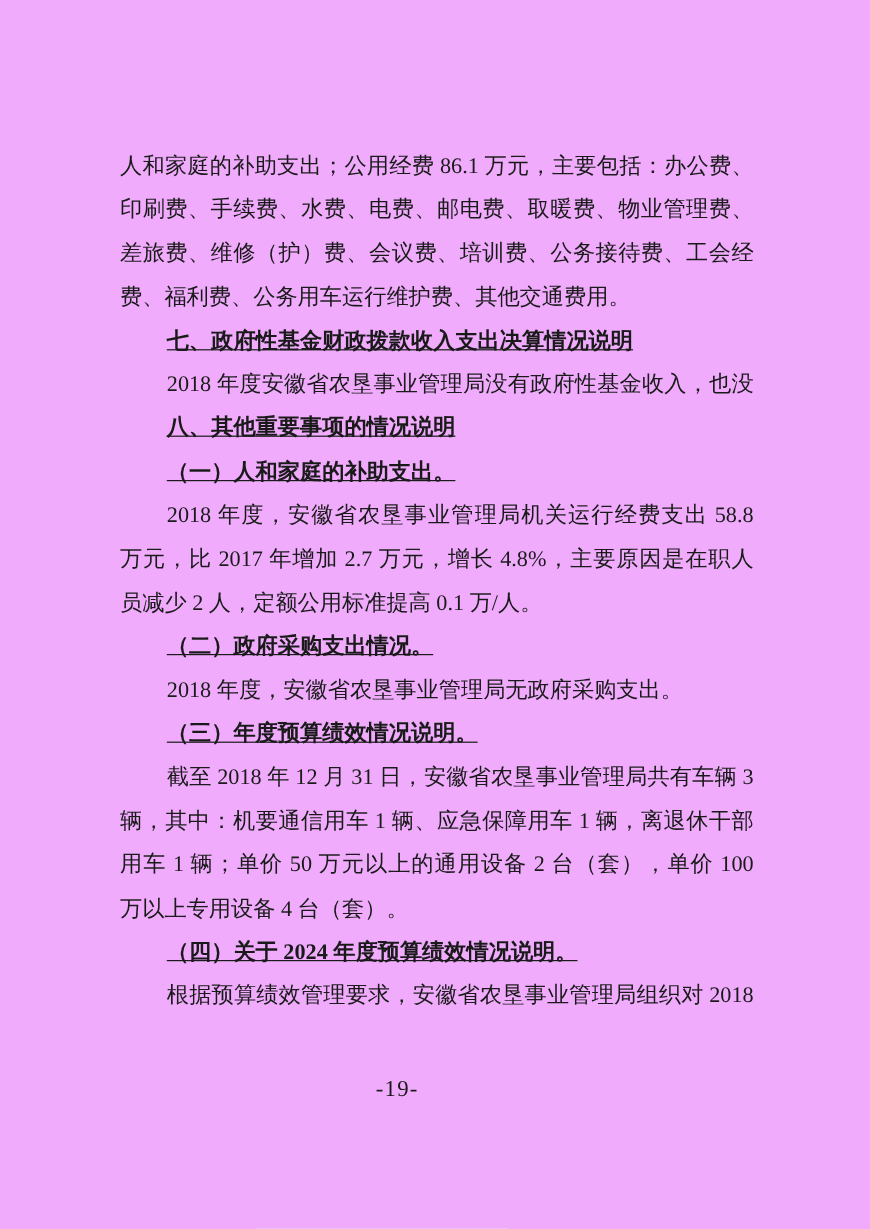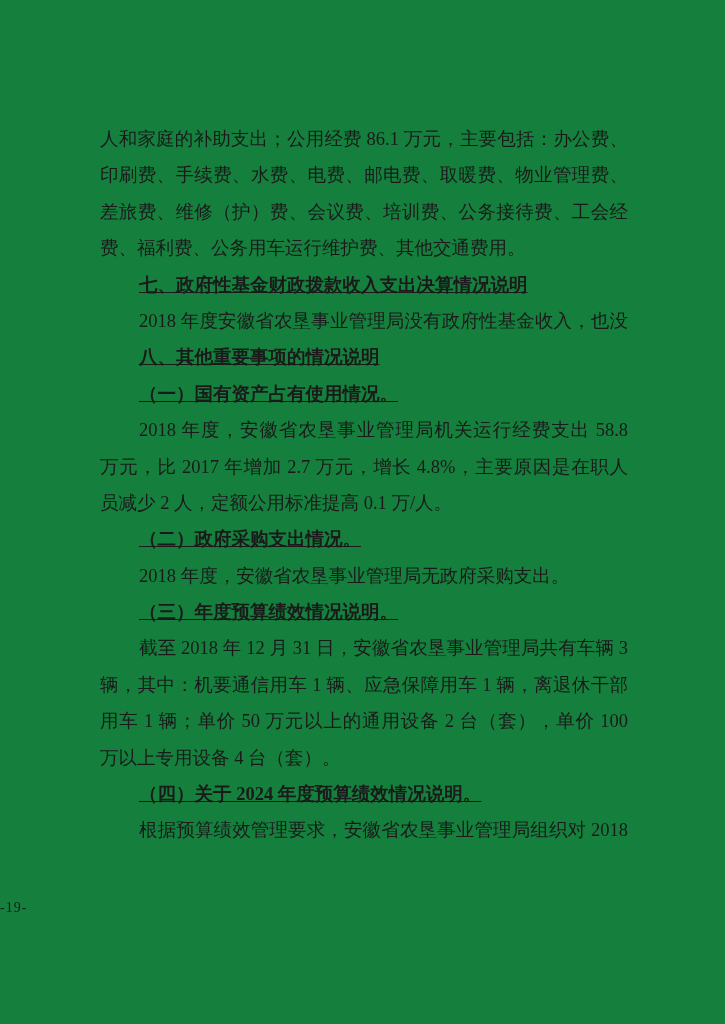--- a/index.html
+++ b/index.html
@@ -5,21 +5,21 @@
   html, body {
     margin: 0;
     padding: 0;
     background: #e8e8e8;
   }
   .page {
     position: relative;
     width: 725px;
     height: 1024px;
     margin: 0 auto;
-    background: #15803d;
+    background: #f0abfc;
     overflow: hidden;
     font-family: "Liberation Serif", "DejaVu Serif", serif;
     color: #1a1a1a;
   }
   .content {
     position: absolute;
     top: 121px;
     left: 100px;
     width: 528px;
   }
@@ -40,40 +40,40 @@
   }
   .line.heading {
     font-weight: bold;
     text-decoration: underline;
   }
   .page-number {
     position: absolute;
     top: 896px;
     left: 0;
     width: 662px;
-    text-align: left;
-    font-size: 14px;
+    text-align: center;
+    font-size: 19px;
     line-height: 24px;
     letter-spacing: 1px;
     color: #1a1a1a;
   }
 </style>
 </head>
 <body>
 
 <div class="page">
   <div class="content">
     <div class="line just">人和家庭的补助支出；公用经费 86.1 万元，主要包括：办公费、</div>
     <div class="line just">印刷费、手续费、水费、电费、邮电费、取暖费、物业管理费、</div>
     <div class="line just">差旅费、维修（护）费、会议费、培训费、公务接待费、工会经</div>
     <div class="line">费、福利费、公务用车运行维护费、其他交通费用。</div>
     <div class="line heading indent">七、政府性基金财政拨款收入支出决算情况说明</div>
     <div class="line just indent">2018 年度安徽省农垦事业管理局没有政府性基金收入，也没</div>
     <div class="line heading indent">八、其他重要事项的情况说明</div>
-    <div class="line heading indent">（一）国有资产占有使用情况。</div>
+    <div class="line heading indent">（一）人和家庭的补助支出。</div>
     <div class="line just indent">2018 年度，安徽省农垦事业管理局机关运行经费支出 58.8</div>
     <div class="line just">万元，比 2017 年增加 2.7 万元，增长 4.8%，主要原因是在职人</div>
     <div class="line">员减少 2 人，定额公用标准提高 0.1 万/人。</div>
     <div class="line heading indent">（二）政府采购支出情况。</div>
     <div class="line indent">2018 年度，安徽省农垦事业管理局无政府采购支出。</div>
     <div class="line heading indent">（三）年度预算绩效情况说明。</div>
     <div class="line just indent">截至 2018 年 12 月 31 日，安徽省农垦事业管理局共有车辆 3</div>
     <div class="line just">辆，其中：机要通信用车 1 辆、应急保障用车 1 辆，离退休干部</div>
     <div class="line just">用车 1 辆；单价 50 万元以上的通用设备 2 台（套），单价 100</div>
     <div class="line">万以上专用设备 4 台（套）。</div>

